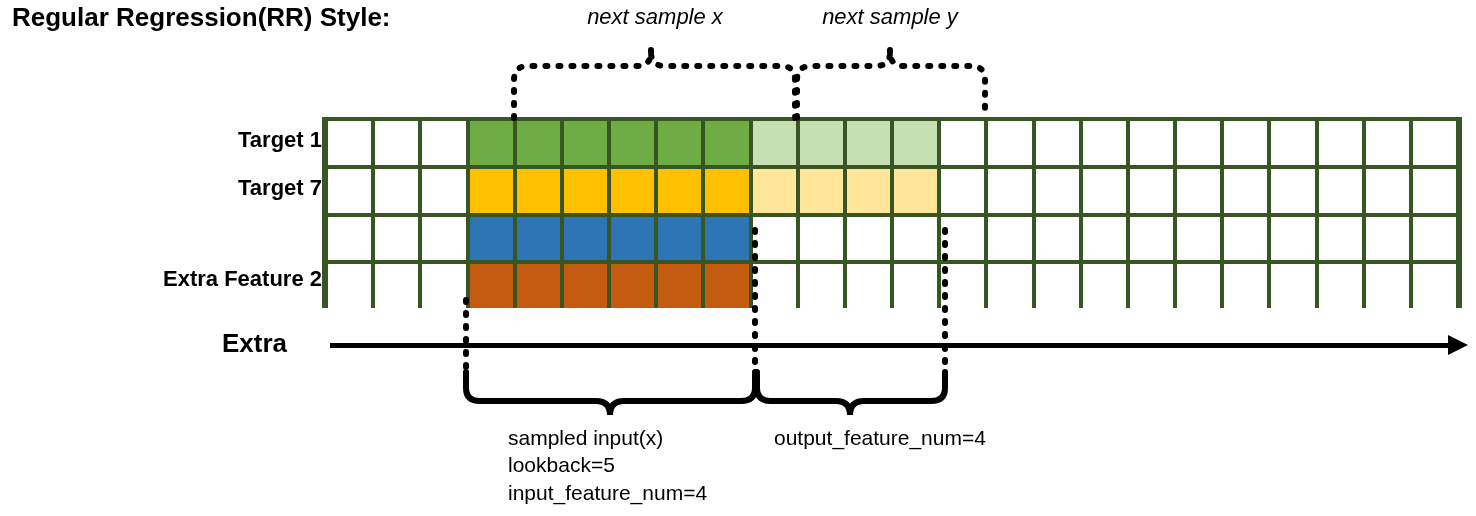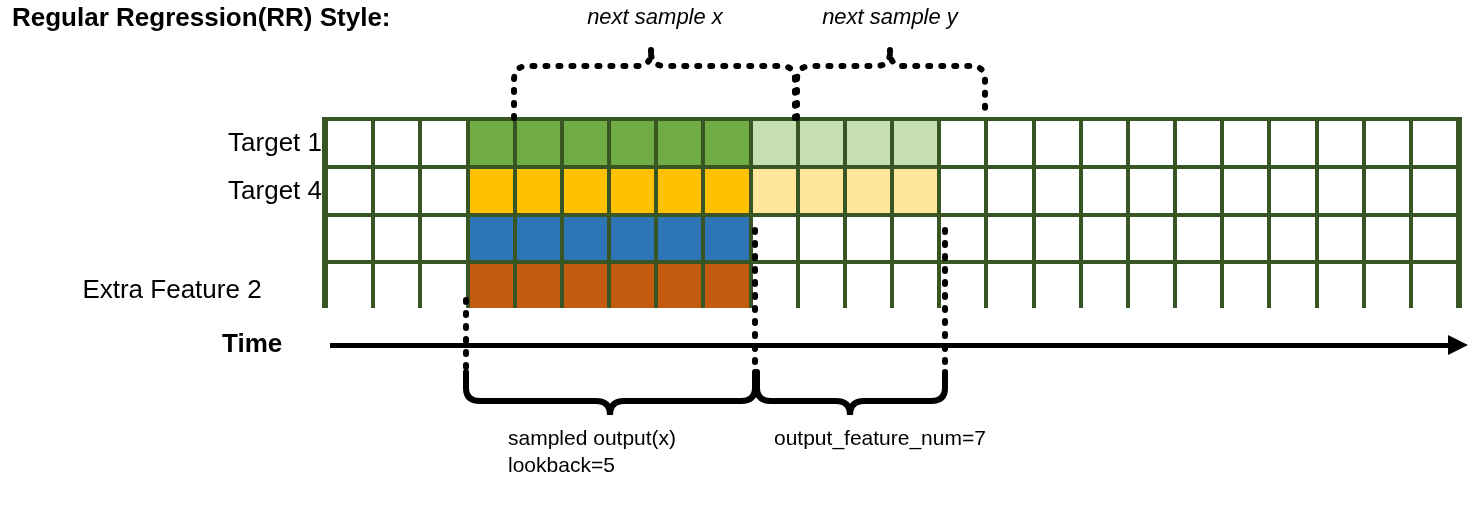--- a/index.html
+++ b/index.html
@@ -17,21 +17,21 @@
     font-size:26px;font-weight:700;color:#000;
     white-space:nowrap;
   }
 
   
   .row-label{
     position:absolute;
     right:1154px;           
     width:300px;
     text-align:right;
-    font-size:26px;font-weight:400;color:#000;
+    font-size:22px;font-weight:700;color:#000;
     white-space:nowrap;
   }
 
   
   #grid{
     position:absolute;
     left:322px;top:117px;
     width:1140px;height:191px;
     background:#375623;
     box-sizing:border-box;
@@ -91,22 +91,22 @@
   }
 </style>
 </head>
 <body>
 
 <div id="stage">
 
   <div class="title">Regular Regression(RR) Style:</div>
 
   <div class="row-label" style="top:127px;">Target 1</div>
-  <div class="row-label" style="top:175px;">Target 4</div>
-  <div class="row-label" style="top:274px;text-align:center;">Extra Feature 2</div>
+  <div class="row-label" style="top:175px;">Target 7</div>
+  <div class="row-label" style="top:266px;">Extra Feature 2</div>
 
   <div id="grid">
       <div class="grid-row">
         <div class="cell" style="background: rgb(255, 255, 255);"></div>
         <div class="cell" style="background: rgb(255, 255, 255);"></div>
         <div class="cell" style="background: rgb(255, 255, 255);"></div>
         <div class="cell" style="background: rgb(111, 172, 70);"></div>
         <div class="cell" style="background: rgb(111, 172, 70);"></div>
         <div class="cell" style="background: rgb(111, 172, 70);"></div>
         <div class="cell" style="background: rgb(111, 172, 70);"></div>
@@ -201,33 +201,34 @@
         <div class="cell" style="background: rgb(255, 255, 255);"></div>
         <div class="cell" style="background: rgb(255, 255, 255);"></div>
         <div class="cell" style="background: rgb(255, 255, 255);"></div>
         <div class="cell" style="background: rgb(255, 255, 255);"></div>
         <div class="cell" style="background: rgb(255, 255, 255);"></div>
         <div class="cell" style="background: rgb(255, 255, 255);"></div>
         <div class="cell" style="background: rgb(255, 255, 255);"></div>
       </div>
     </div>
 
-  <div id="time-label">Time</div>
+  <div id="time-label">Extra</div>
   <div id="time-axis"></div>
   <div id="time-arrow"></div>
 
   <div class="top-note" style="left:755px;top:4px;width:270px;">next sample y</div>
   <div class="top-note" style="left:520px;top:4px;width:270px;">next sample x</div>
 
   <div class="bot-note" style="left:508px;top:424px;">
-    <div>sampled output(x)</div>
+    <div>sampled input(x)</div>
     <div>lookback=5</div>
+    <div>input_feature_num=4</div>
   </div>
   <div class="bot-note" style="left:774px;top:424px;">
-    <div>output_feature_num=7</div>
+    <div>output_feature_num=4</div>
   </div>
 
   <svg class="overlay" viewBox="0 0 1476 516">
 
     <path fill="none" stroke="#000" stroke-width="6" stroke-linecap="round" stroke-dasharray="2 11" d="M514,118 L514,80 Q514,66 528,66 L637,66 Q651,66 651,52 Q651,66 665,66 L781,66 Q795,66 795,80 L795,118"></path>
 
     <path fill="none" stroke="#000" stroke-width="6" stroke-linecap="round" stroke-dasharray="2 11" d="M651,52 L651,44"></path>
 
     <path fill="none" stroke="#000" stroke-width="6" stroke-linecap="round" stroke-dasharray="2 11" d="M797,118 L797,80 Q797,66 811,66 L876,66 Q890,66 890,52 Q890,66 904,66 L971,66 Q985,66 985,80 L985,118"></path>
     <path fill="none" stroke="#000" stroke-width="6" stroke-linecap="round" stroke-dasharray="2 11" d="M890,52 L890,44"></path>

